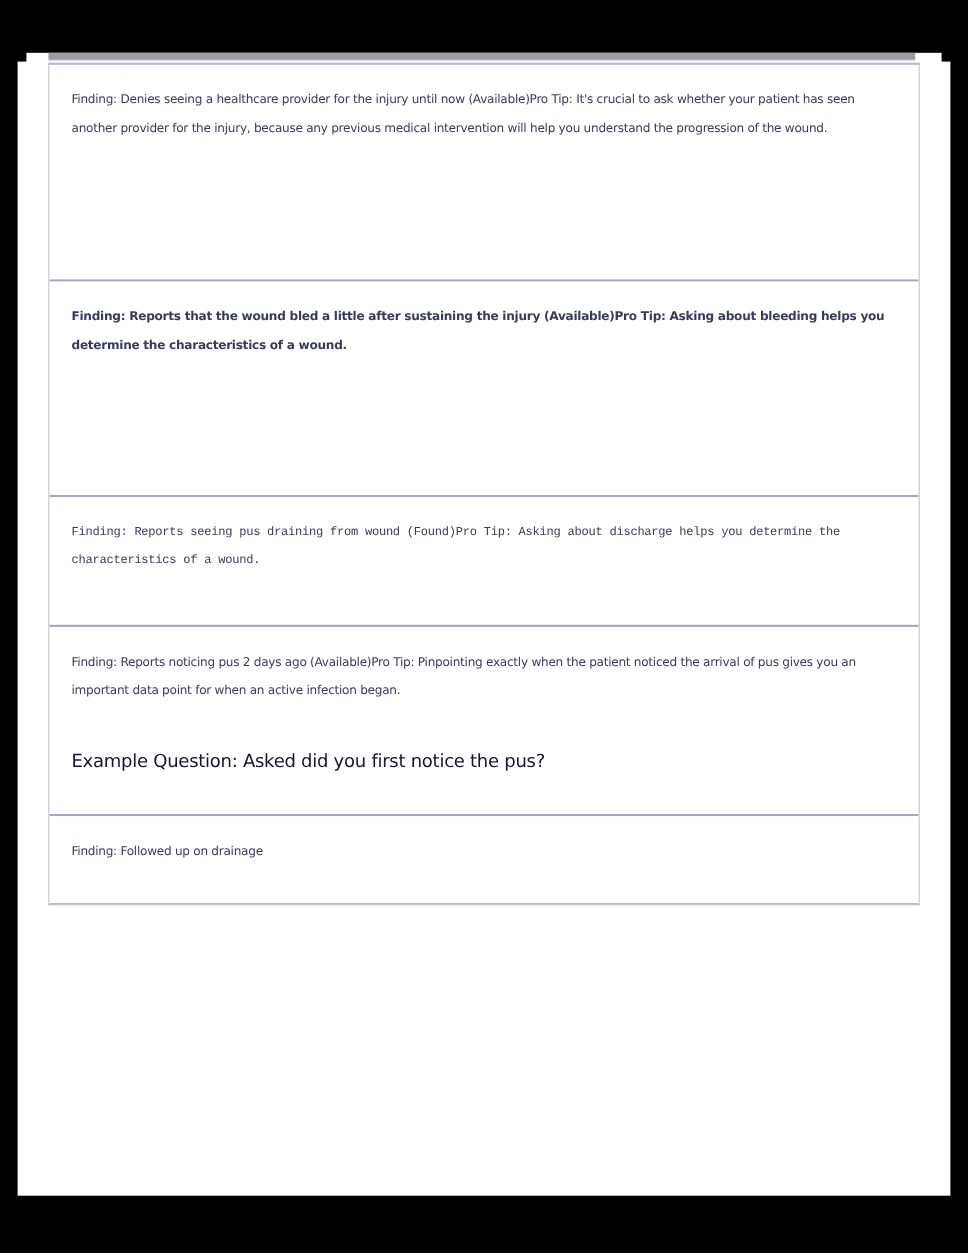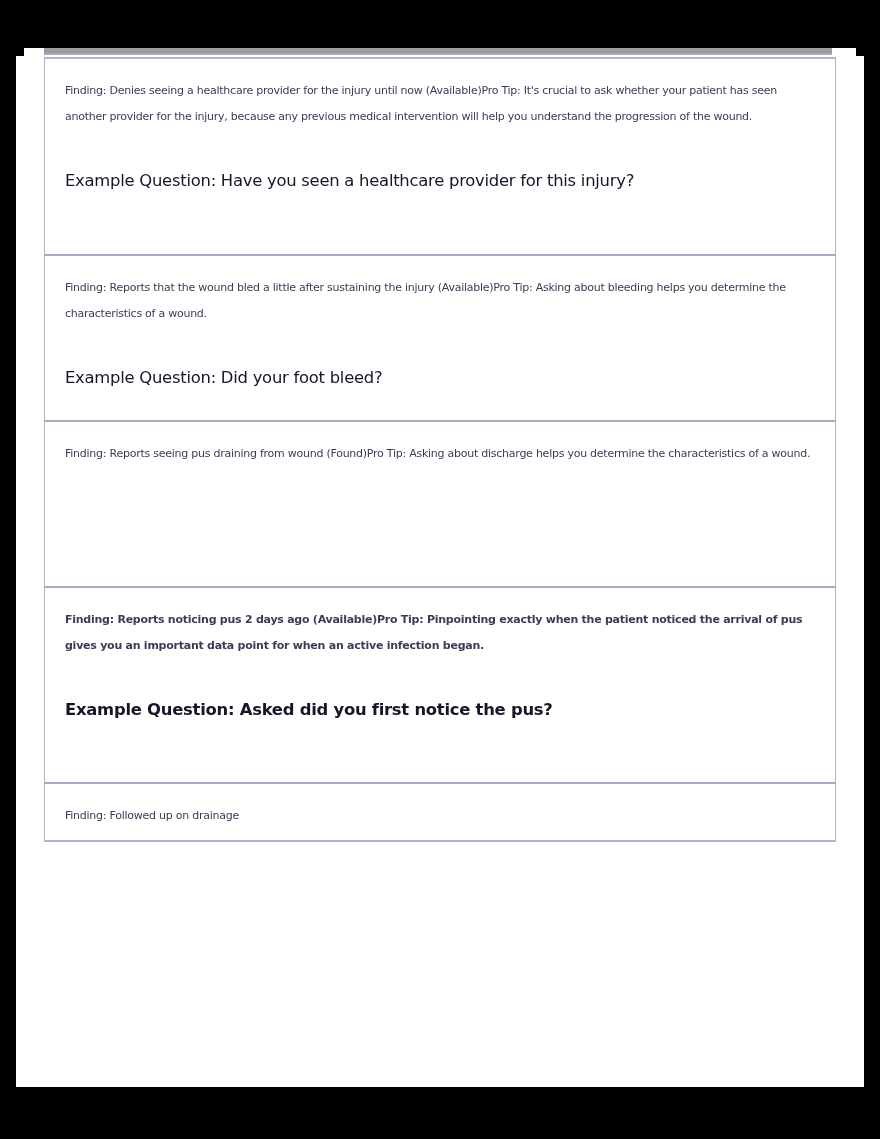--- a/index.html
+++ b/index.html
@@ -72,35 +72,33 @@
 <body>
 
 <div class="page-outer"></div>
 <div class="page"></div>
 <div class="top-bar"></div>
 
 <div class="findings-table">
 
   <div class="row" style="height:197px;">
     <p class="finding">Finding: Denies seeing a healthcare provider for the injury until now (Available)Pro Tip: It's crucial to ask whether your patient has seen another provider for the injury, because any previous medical intervention will help you understand the progression of the wound.</p>
-    <p class="question">Example Question: Have you seen a healthcare provider for this injury?</p>
   </div>
 
 
-  <div class="row" style="height:166px;">
+  <div class="row" style="height:196px;font-weight:bold;">
     <p class="finding">Finding: Reports that the wound bled a little after sustaining the injury (Available)Pro Tip: Asking about bleeding helps you determine the characteristics of a wound.</p>
-    <p class="question">Example Question: Did your foot bleed?</p>
   </div>
 
-  <div class="row" style="height:166px;">
+  <div class="row" style="height:118px;font-family:Liberation Mono, monospace;">
     <p class="finding">Finding: Reports seeing pus draining from wound (Found)Pro Tip: Asking about discharge helps you determine the characteristics of a wound.</p>
   </div>
 
-  <div class="row" style="height:196px;font-weight:bold;">
+  <div class="row" style="height:172px;">
     <p class="finding">Finding: Reports noticing pus 2 days ago (Available)Pro Tip: Pinpointing exactly when the patient noticed the arrival of pus gives you an important data point for when an active infection began.</p>
     <p class="question">Example Question: Asked did you first notice the pus?</p>
   </div>
 
-  <div class="row" style="height:57px;">
+  <div class="row" style="height:80px;">
     <p class="finding">Finding: Followed up on drainage</p>
   </div>
 
 </div>
 
 </body></html>

